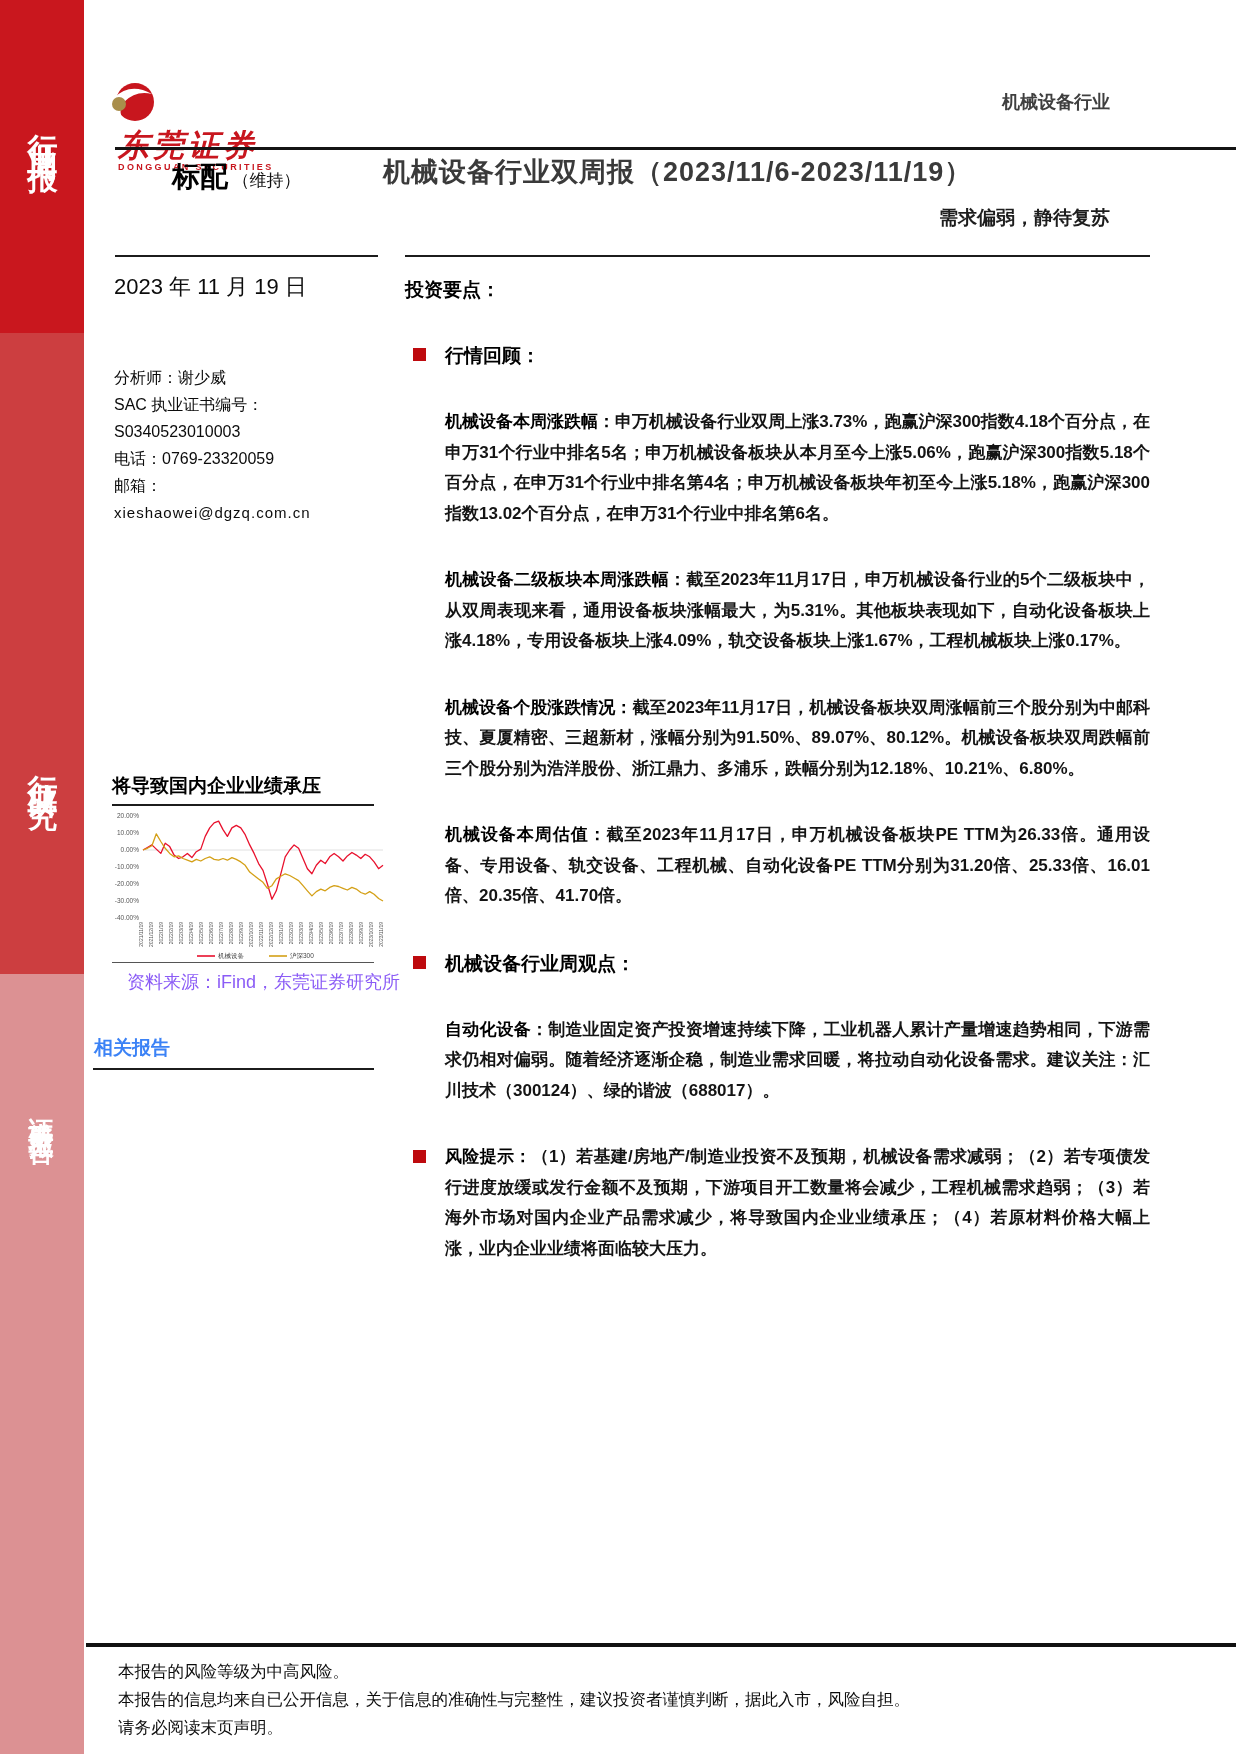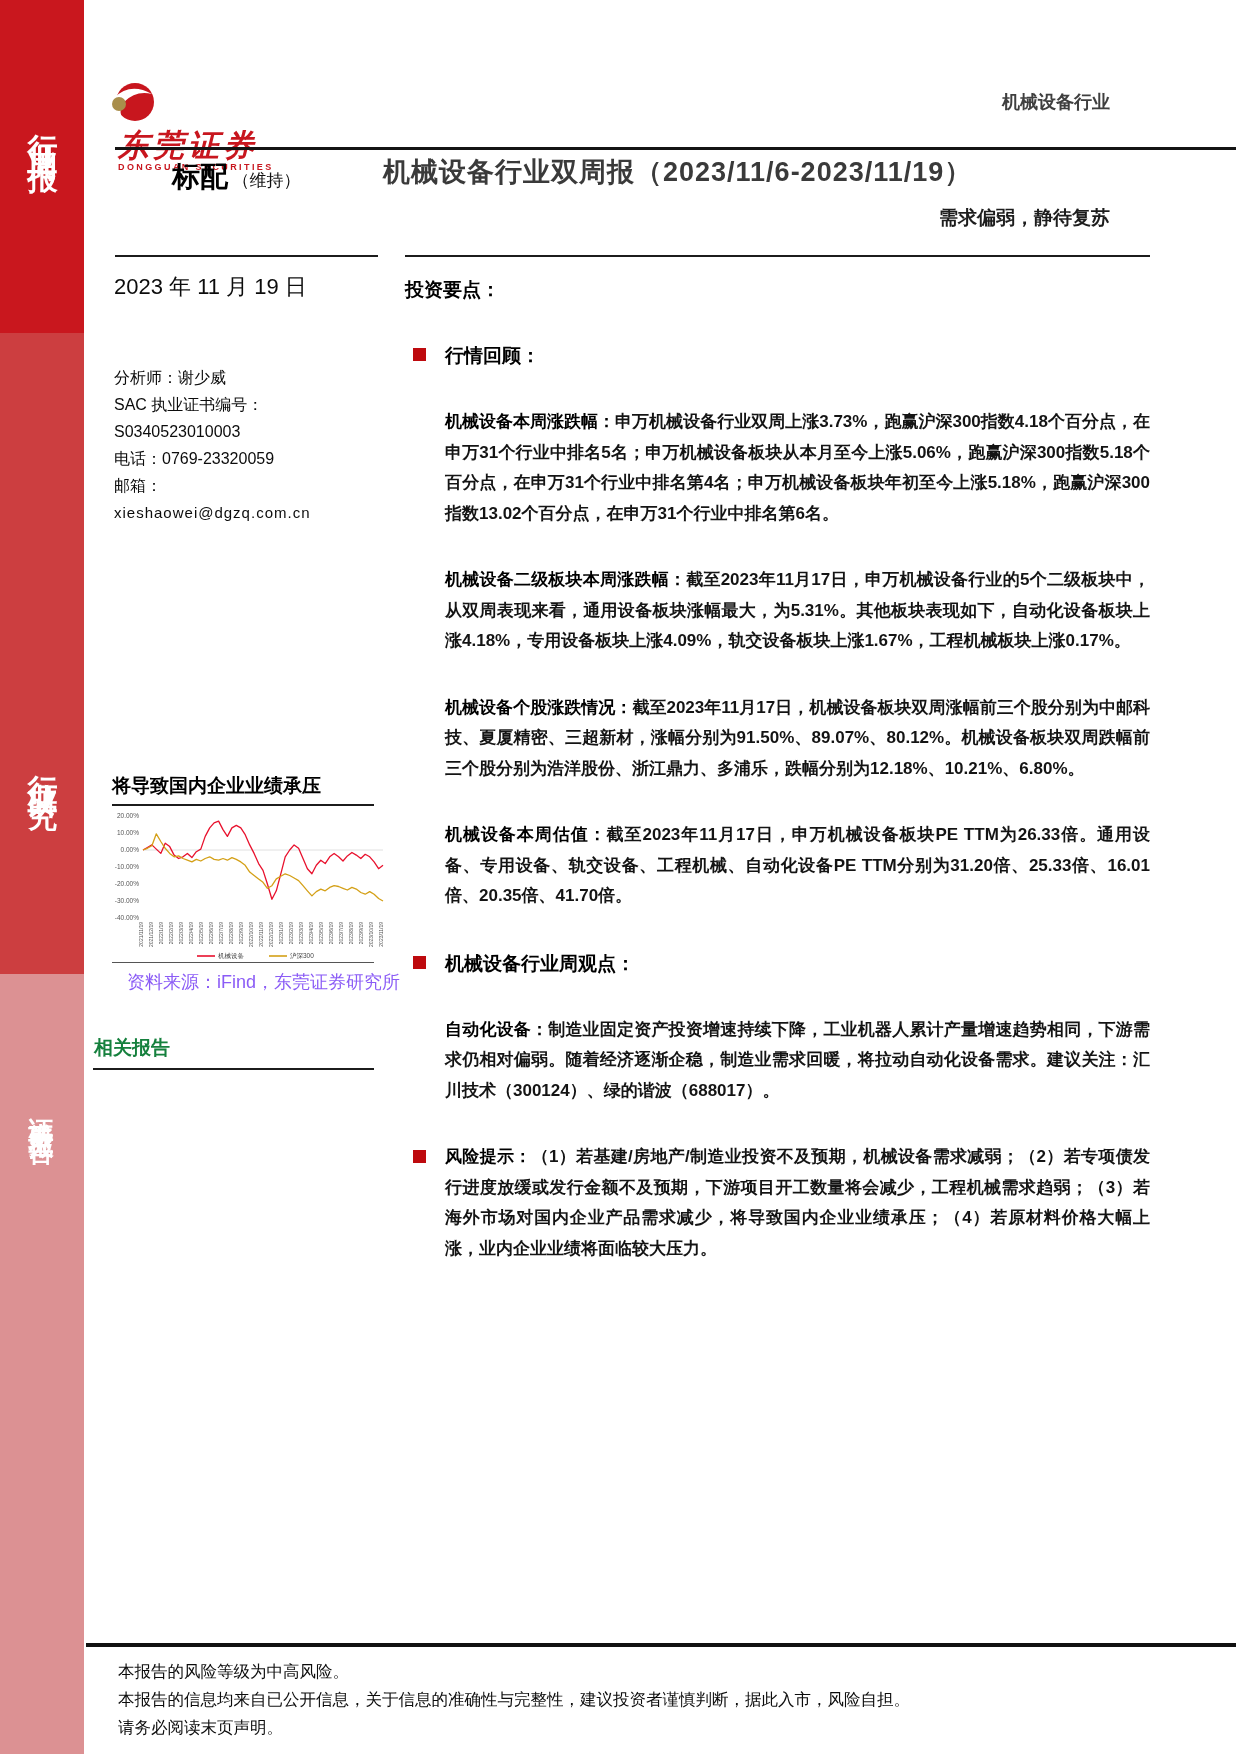--- a/index.html
+++ b/index.html
@@ -37,21 +37,21 @@
   .rightline{position:absolute;left:405px;top:255px;width:745px;height:2px;background:#1c1c1c;}
   
   .date{position:absolute;left:114px;top:272px;font-size:22px;color:#0c0c0c;}
   .analyst{position:absolute;left:114px;top:364px;font-size:16px;line-height:27px;color:#0c0c0c;}
   .analyst .email{letter-spacing:1px;font-size:15px;}
   .chart-title{position:absolute;left:112px;top:773px;font-size:19px;font-weight:bold;color:#000;}
   .chart-underline{position:absolute;left:112px;top:804px;width:262px;height:2px;background:#1c1c1c;}
   .index-chart{position:absolute;left:105px;top:806px;}
   .source-line{position:absolute;left:112px;top:962px;width:262px;height:1px;background:#555;}
   .source{position:absolute;left:127px;top:970px;font-size:18px;color:#8b5cf6;}
-  .related{position:absolute;left:94px;top:1035px;font-size:19px;font-weight:bold;color:#15803d;}
+  .related{position:absolute;left:94px;top:1035px;font-size:19px;font-weight:bold;color:#3b82f6;}
   .related-line{position:absolute;left:93px;top:1068px;width:281px;height:2px;background:#1c1c1c;}
   
   .right-col{position:absolute;left:385px;top:276px;width:765px;}
   .invest-heading{font-size:19px;font-weight:bold;padding-left:20px;color:#000;line-height:28px;}
   .block{position:relative;padding-left:60px;margin-top:36px;text-align:justify;
     font-size:17px;line-height:30.5px;color:#141414;font-weight:bold;}
   .block.heading{font-size:19px;line-height:31px;}
   .block b{color:#000;}
   .block .bullet{position:absolute;left:28px;top:8px;width:13px;height:13px;background:var(--bullet);}
   

